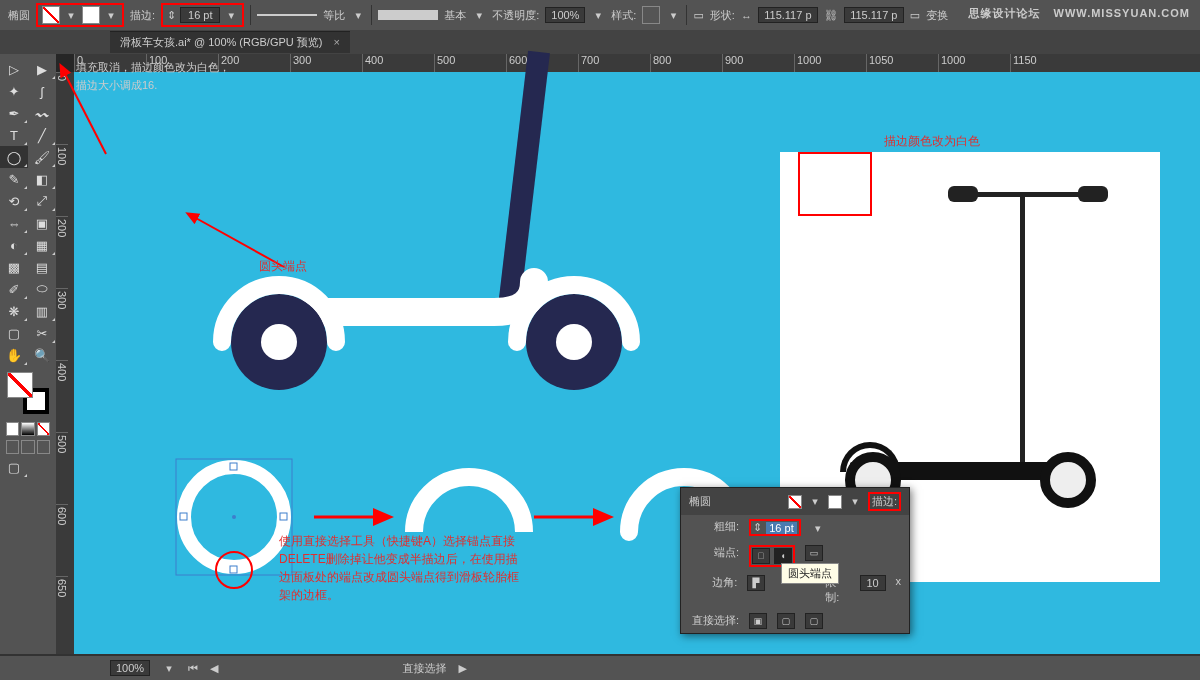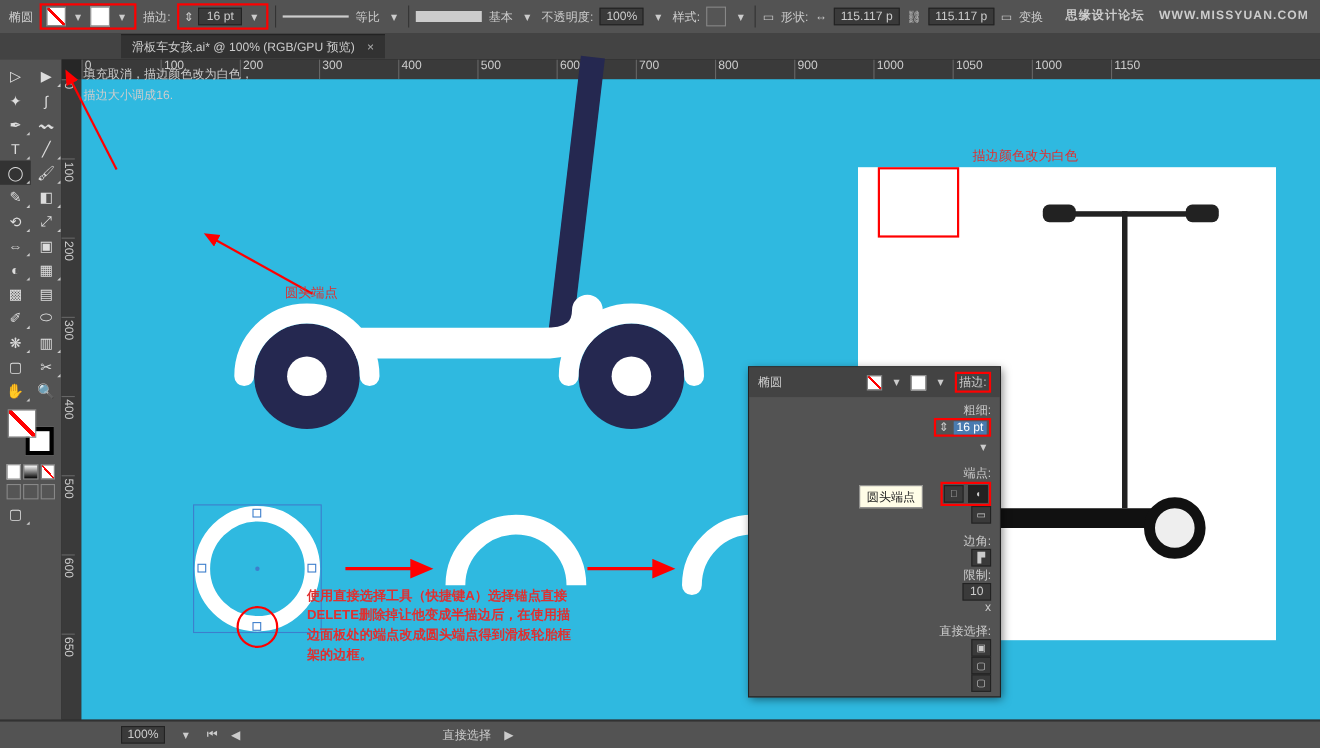--- a/index.html
+++ b/index.html
@@ -38,21 +38,21 @@
 .refimg{position:absolute;right:40px;top:80px;width:380px;height:430px;background:#fff;}
 .scooter-real{position:absolute;left:60px;top:30px;width:290px;height:370px;}
 .scooter-real .stem2{position:absolute;left:180px;top:10px;width:5px;height:270px;background:#222;}
 .scooter-real .bar2{position:absolute;left:120px;top:10px;width:130px;height:5px;background:#222;}
 .scooter-real .grip{position:absolute;top:4px;width:30px;height:16px;background:#222;border-radius:6px;}
 .scooter-real .deck2{position:absolute;left:10px;top:280px;width:220px;height:18px;background:#111;border-radius:2px;}
 .scooter-real .wheel2{position:absolute;width:56px;height:56px;border:10px solid #111;border-radius:50%;background:#eee;}
 .scooter-real .fend{position:absolute;left:0px;top:260px;width:60px;height:30px;border:6px solid #111;border-bottom:none;border-radius:40px 40px 0 0;}
 .strokepanel{position:absolute;right:290px;bottom:20px;width:230px;background:#535353;border:1px solid #222;box-shadow:2px 2px 8px rgba(0,0,0,.5);}
 .sp-head{background:#434343;padding:4px 8px;display:flex;align-items:center;gap:6px;}
-.sp-row{display:flex;align-items:flex-end;padding:4px 8px;gap:0;flex-direction:column;}
+.sp-row{display:flex;align-items:flex-start;padding:4px 8px;gap:10px;}
 .sp-row .rl{width:50px;text-align:right;color:#ccc;}
 .btn3{width:18px;height:16px;background:#3a3a3a;border:1px solid #222;display:flex;align-items:center;justify-content:center;font-size:9px;}
 .hl{background:#4a7bb0;color:#fff;padding:0 3px;}
 .tooltip{position:absolute;background:#fffde7;color:#222;border:1px solid #888;padding:2px 6px;font-size:11px;}
 .bottombar{position:absolute;bottom:0;left:0;right:0;height:24px;background:#535353;display:flex;align-items:center;padding-left:110px;gap:12px;color:#ccc;}
 .watermark{position:absolute;top:6px;right:10px;color:#888;font-size:12px;letter-spacing:1px;font-weight:bold;}
 svg{overflow:visible;}
 </style>
 </head>
 <body>
@@ -253,21 +253,21 @@
 
         <line x1="150" y1="65" x2="215" y2="65" stroke="red" stroke-width="3" marker-end="url(#ah1)"></line>
 
         <path d="M250 80 A55 55 0 0 1 360 80" fill="none" stroke="#fff" stroke-width="18"></path>
 
         <line x1="370" y1="65" x2="435" y2="65" stroke="red" stroke-width="3" marker-end="url(#ah1)"></line>
 
         <path d="M465 80 A55 55 0 0 1 575 80" fill="none" stroke="#fff" stroke-width="18" stroke-linecap="round"></path>
       </svg>
 
-      <div class="anno" style="top:460px;left:205px;white-space:pre-line;font-weight:bold;">使用直接选择工具（快捷键A）选择锚点直接
+      <div class="anno" style="top:460px;left:205px;white-space:pre-line;">使用直接选择工具（快捷键A）选择锚点直接
 DELETE删除掉让他变成半描边后，在使用描
 边面板处的端点改成圆头端点得到滑板轮胎框
 架的边框。</div>
 
       <div class="refimg">
         <div class="scooter-real">
           <div class="bar2"></div>
           <div class="grip" style="left:108px"></div>
           <div class="grip" style="left:238px"></div>
           <div class="stem2"></div>

